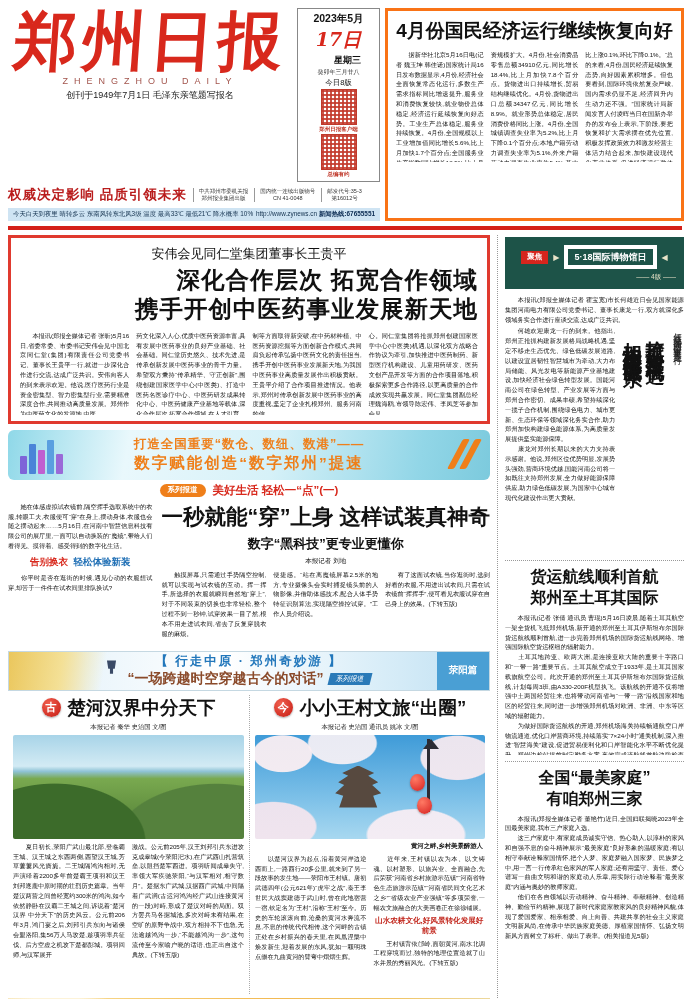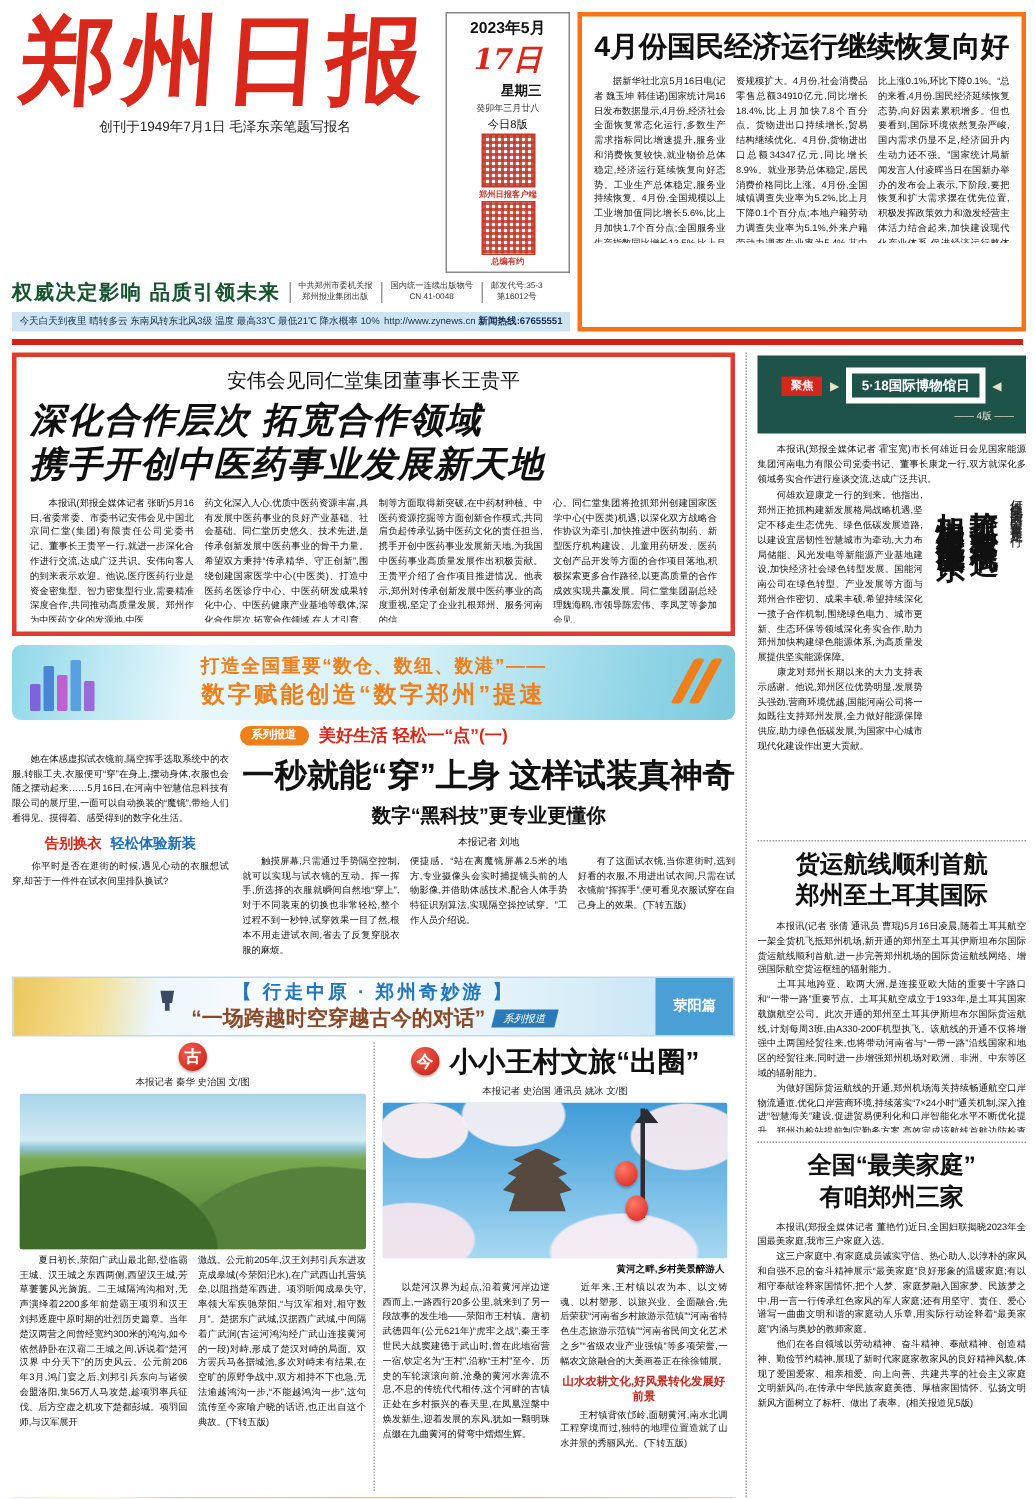--- a/index.html
+++ b/index.html
@@ -21,41 +21,41 @@
   .db-ym { font-size:10.5px; font-weight:bold; }
   .db-day { font-size:19px; font-weight:bold; font-style:italic; color:#d8281c; font-family:"DejaVu Serif",serif; }
   .db-week { font-size:9px; font-weight:bold;margin-left:18px; }
   .db-lunar { font-size:6px; color:#333; }
   .db-ed { font-size:7.5px; }
   .qr { width:36px; height:36px; border:1px solid #c0392b;
         background: repeating-linear-gradient(0deg, rgba(195,57,43,.85) 0 2px, transparent 2px 4px),
                     repeating-linear-gradient(90deg, rgba(195,57,43,.85) 0 2px, #fff 2px 4px); }
   .qr-label-sm { font-size:5.5px; color:#c0392b; font-weight:bold; }
   .slogan-row { display:flex; align-items:center; gap:6px; margin-top:4px; }
-  .slogan { color:#14532d; font-weight:bold; font-size:13.5px; letter-spacing:1px; white-space:nowrap; }
+  .slogan { color:#b91c1c; font-weight:bold; font-size:13.5px; letter-spacing:1px; white-space:nowrap; }
   .info-block { font-size:5.5px; color:#333; border-left:1px solid #999; padding-left:5px;
                 line-height:1.35; text-align:center; white-space:nowrap; }
   .weather { background:#cfe4f3; display:flex; justify-content:space-between; align-items:center;
              font-size:6.4px; padding:2px 5px; margin-top:4px; color:#14324f; }
   .weather b { color:#0b2b52; }
   .top-article { flex:1; border:3px solid #f97316; padding:7px 8px 4px; }
   .ta-title { font-size:19px; font-weight:bold; text-align:center; white-space:nowrap; margin-bottom:6px; }
   .colflex { display:flex; gap:7px; overflow:hidden; }
   .colflex p { flex:1; font-size:6.2px; line-height:1.58; text-align:justify; color:#111; }
   .ta-body { height:112px; }
   .red-rule { height:4px; background:#d42019; margin:5px 8px 5px; }
 
   
   .main { display:flex; padding:0 6px 0 8px; gap:7px; }
   .left-col { width:482px; }
   .sidebar { flex:1; border-left:1px dotted #999; padding-left:7px; }
 
   .lead { border:3px solid #e03a2f; padding:5px 9px 6px; }
   .lead-kicker { text-align:center; font-size:13px; margin:2px 0 3px; }
-  .lead-title { text-align:left; font-size:23.5px; font-weight:bold; line-height:1.25; letter-spacing:1px; white-space:nowrap;font-style:italic; }
+  .lead-title { text-align:right; font-size:23.5px; font-weight:bold; line-height:1.25; letter-spacing:1px; white-space:nowrap; }
   .lead-body { height:84px; margin-top:6px; }
 
   .digital-banner { margin:6px 0 3px; height:50px; border-radius:6px; position:relative; overflow:hidden;
     background:linear-gradient(100deg,#8fd8e8,#e9f8fc 25%,#d6f1f8 55%,#92d6e7 85%,#7ccadd);
     display:flex; flex-direction:column; align-items:center; justify-content:center; }
   .db-line1 { font-size:12.5px; color:#ef7f1a; font-weight:bold; letter-spacing:1px; }
   .db-line2 { font-size:15.5px; color:#ef7f1a; font-weight:bold; letter-spacing:2px; }
   .db-skyline { position:absolute; left:12px; bottom:6px; display:flex; align-items:flex-end; gap:2px; }
   .db-skyline i { display:block; width:7px; border-radius:1px; }
   .db-swoosh { position:absolute; right:16px; top:9px; display:flex; gap:5px; }
@@ -153,20 +153,21 @@
 </head>
 <body>
 
 <div class="page">
 
   <div class="header">
     <div class="header-left">
       <div class="mh-row">
         <div class="masthead">
           <div class="calligraphy">郑州日报</div>
+          <div class="mh-en">ZHENGZHOU DAILY</div>
           <div class="mh-founding">创刊于1949年7月1日 毛泽东亲笔题写报名</div>
         </div>
         <div class="datebox">
           <div class="db-ym">2023年5月</div>
           <div class="db-day">17日</div>
           <div class="db-week">星期三</div>
           <div class="db-lunar">癸卯年三月廿八</div>
           <div class="db-ed">今日8版</div>
           <div class="qr"></div>
           <div class="qr-label-sm">郑州日报客户端</div>
@@ -274,20 +275,21 @@
           <span class="wb-sub">“一场跨越时空穿越古今的对话”</span>
           <span class="wb-tag">系列报道</span>
         </div>
         <div class="wb-edition">荥阳篇</div>
       </div>
 
       <div class="subrow">
         <div class="sub">
           <div class="sub-head">
             <div class="badge">古</div>
+            <div class="sub-title">楚河汉界中分天下</div>
           </div>
           <div class="sub-byline">本报记者 秦华 史治国 文/图</div>
           <div class="photo photo-ancient"></div>
           <div class="colflex sub-body">
             <p class="sub-col">　　夏日初长,荥阳广武山最北部,登临霸王城、汉王城之东西两侧,西望汉王城,芳草萋萋风光旖旎。二王城隔鸿沟相对,无声演绎着2200多年前楚霸王项羽和汉王刘邦逐鹿中原时期的壮烈历史篇章。当年楚汉两营之间曾经宽约300米的鸿沟,如今依然静卧在汉霸二王城之间,诉说着“楚河汉界 中分天下”的历史风云。公元前206年3月,鸿门宴之后,刘邦引兵东向与诸侯会盟洛阳,集56万人马攻楚,趁项羽率兵征伐、后方空虚之机攻下楚都彭城。项羽回师,与汉军展开</p>
             <p class="sub-col">激战。公元前205年,汉王刘邦引兵东进攻克成皋城(今荥阳汜水),在广武西山扎营筑垒,以阻挡楚军西进。项羽听闻成皋失守,率领大军疾驰荥阳,“与汉军相对,相守数月”。楚据东广武城,汉据西广武城,中间隔着广武涧(古运河鸿沟经广武山连接黄河的一段)对峙,形成了楚汉对峙的局面。双方罢兵马各据城池,多次对峙未有结果,在空旷的原野争战中,双方相持不下也急,无法逾越鸿沟一步,“不能越鸿沟一步”,这句流传至今家喻户晓的话语,也正出自这个典故。(下转五版)</p>
           </div>
         </div>
 
         <div class="sub">

